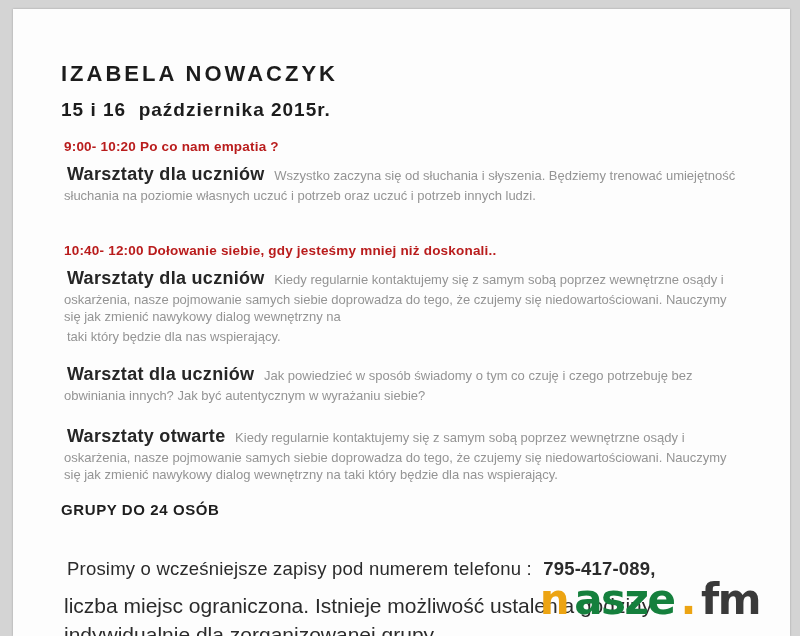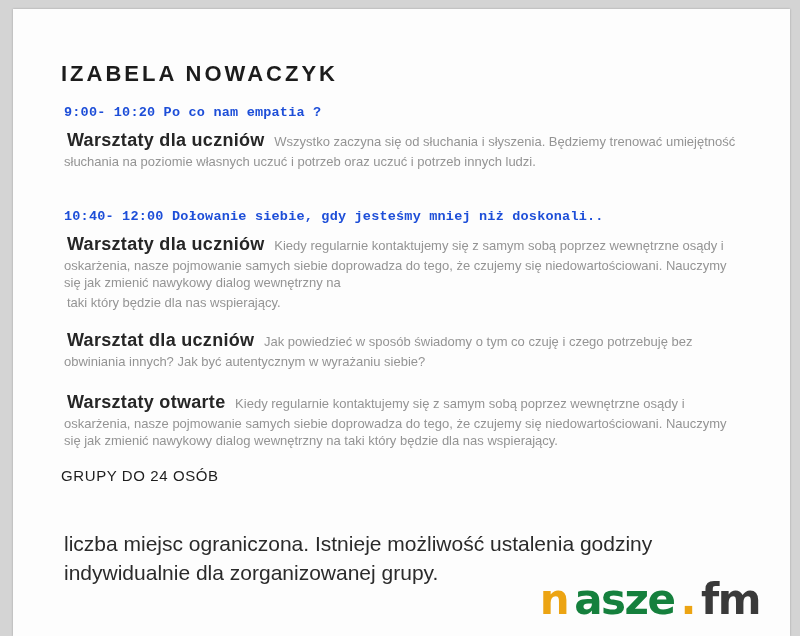--- a/index.html
+++ b/index.html
@@ -30,43 +30,42 @@
     font-weight: bold;
     letter-spacing: 1px;
     color: #1c1c1c;
     margin-top: 6px;
     white-space: pre-wrap;
   }
   .section { margin-top: 0; }
   .section-title {
     font-size: 13.5px;
     font-weight: bold;
-    color: #1d4ed8;
+    color: #b91c1c;
     letter-spacing: 0.2px;
     margin-top: 9px;
-    font-family: Liberation Mono, monospace;
   }
   .section + .section .section-title { margin-top: 21px; }
   .section-body {
     font-size: 13px;
     line-height: 1.32;
     margin-top: 3px;
     max-width: 705px;
   }
   .audience {
     font-weight: bold;
     font-size: 18px;
     color: #262626;
     letter-spacing: 0.3px;
   }
   .desc { color: #949494; }
   .desc2 { display: block; color: #949494; }
   .group-note {
     font-size: 15px;
-    font-weight: normal;
+    font-weight: bold;
     color: #1e1e1e;
     letter-spacing: 0.6px;
     margin-top: 3px;
   }
   .contact {
     margin-top: 31px;
     color: #2b2b2b;
     max-width: 680px;
   }
   .contact-line1 {
@@ -90,20 +89,21 @@
   }
   .logo span { display: inline-block; }
 </style>
 </head>
 <body>
 
 <div class="page">
   <div class="content">
 
     <div class="doc-title">IZABELA NOWACZYK</div>
+    <div class="doc-date">15 i 16  października 2015r.</div>
 
     <div class="section">
       <div class="section-title">9:00- 10:20 Po co nam empatia ?</div>
       <div class="section-body">
         <span class="audience">Warsztaty dla uczniów</span>
         <span class="desc">Wszystko zaczyna się od słuchania i słyszenia. Będziemy trenować umiejętność słuchania na poziomie własnych uczuć i potrzeb oraz uczuć i potrzeb innych ludzi.</span>
         <span class="desc2"></span>
       </div>
     </div>
 
@@ -128,20 +128,23 @@
       <div class="section-body">
         <span class="audience">Warsztaty otwarte</span>
         <span class="desc">Kiedy regularnie kontaktujemy się z samym sobą poprzez wewnętrzne osądy i oskarżenia, nasze pojmowanie samych siebie doprowadza do tego, że czujemy się niedowartościowani. Nauczymy się jak zmienić nawykowy dialog wewnętrzny na taki który będzie dla nas wspierający.</span>
         <span class="desc2"></span>
       </div>
     </div>
 
     <div class="group-note">GRUPY DO 24 OSÓB</div>
 
     <div class="contact">
+      <div class="contact-line1">
+        <span>Prosimy o wcześniejsze zapisy pod numerem telefonu : </span><span class="phone">795-417-089,</span>
+      </div>
       <div class="contact-line2">liczba miejsc ograniczona. Istnieje możliwość ustalenia godziny indywidualnie dla zorganizowanej grupy.</div>
     </div>
   </div>
 
   <div class="logo">
     <span class="logo-accent" style="color: rgb(236, 164, 19);">n</span><span class="logo-dark" style="color: #15803d;">asze</span><span class="logo-accent" style="color: rgb(236, 164, 19);">.</span><span class="logo-dark" style="color: rgb(58, 58, 58);">fm</span>
   </div>
 </div>
 
 </body></html>

